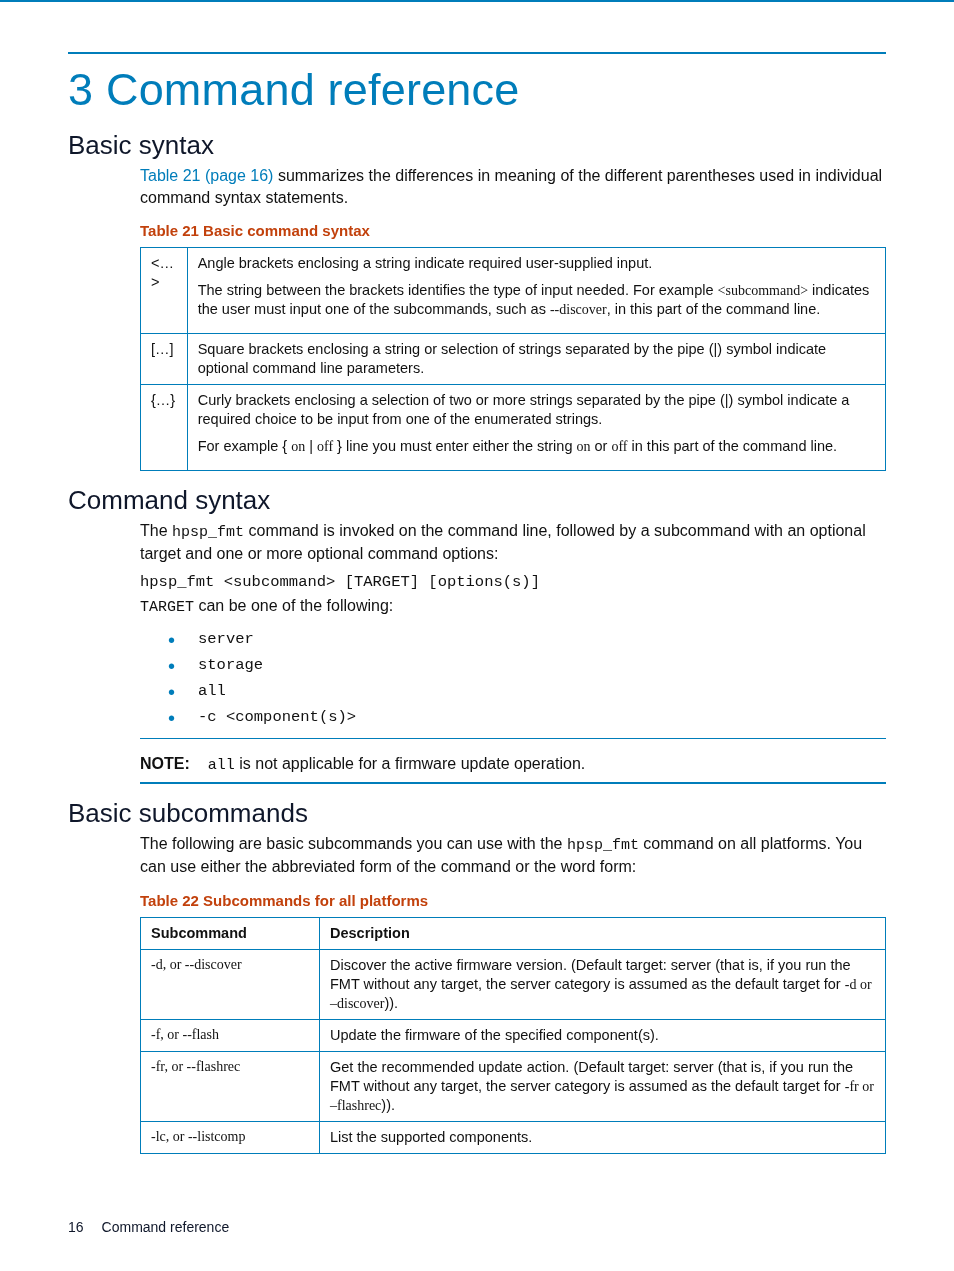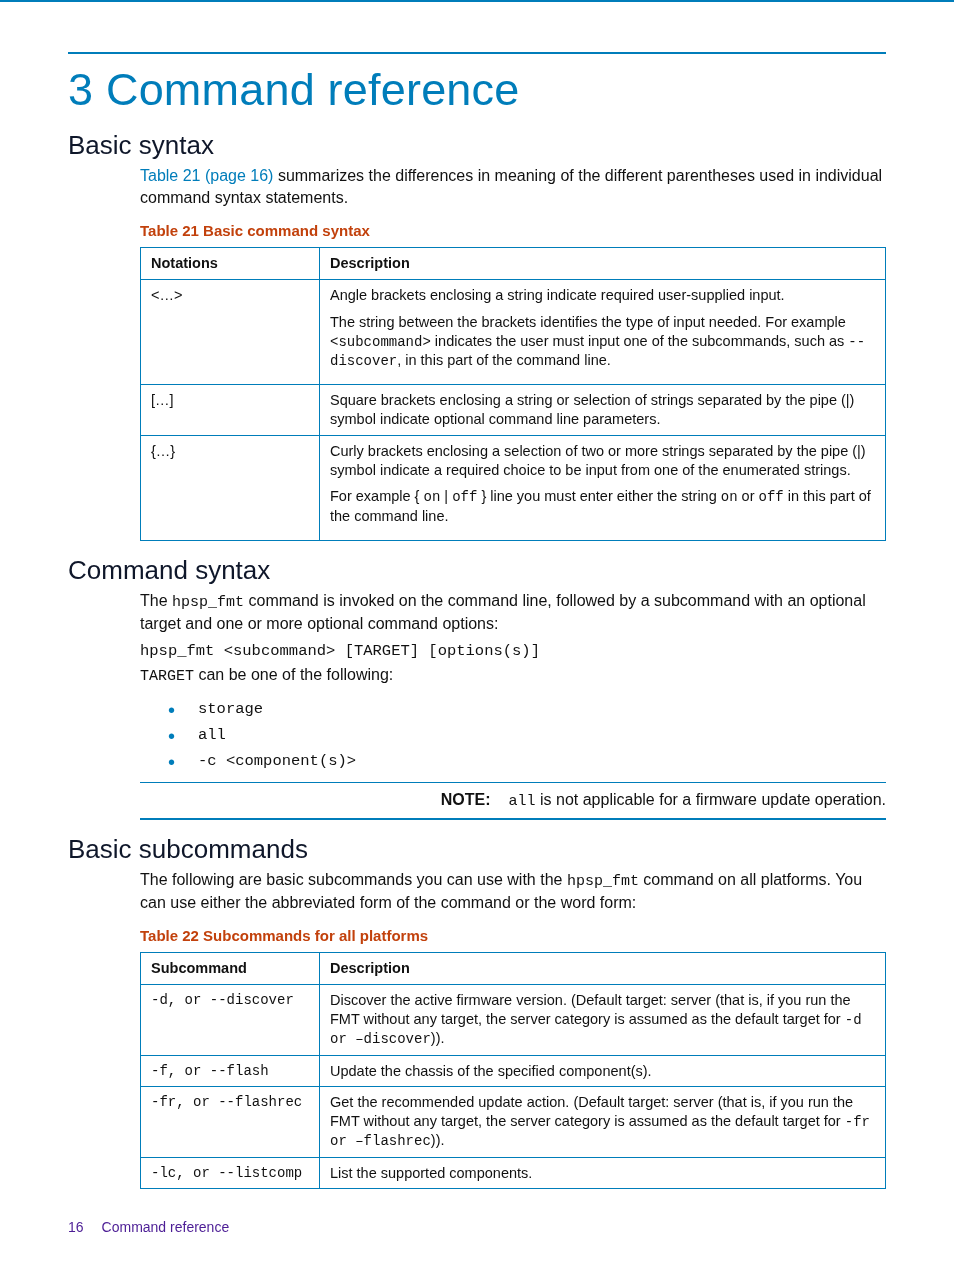--- a/index.html
+++ b/index.html
@@ -58,21 +58,21 @@
     padding:6px 8px 6px 10px;
     line-height:1.3;
   }
   th{font-weight:700}
   .col-narrow{width:160px}
   .col-sub{width:160px}
   code,.mono{
     font-family:"Courier New",monospace;
     font-size:15px;
   }
-  .mono-sm{font-family:Liberation Mono, monospace;font-size:14px}
+  .mono-sm{font-family:Liberation Serif, serif;font-size:14px}
   .codeblock{
     font-family:"Courier New",monospace;
     font-size:15.5px;
     margin:6px 0 4px 72px;
   }
   ul.bul{
     margin:6px 0 6px 100px;
     padding:0;
   }
   ul.bul li{
@@ -89,54 +89,49 @@
     color:#007dba;
     font-family:"Segoe UI",Arial,sans-serif;
     font-size:20px;
     line-height:1;
     top:4px;
   }
   .note-box{
     margin:8px 0 4px 72px;
     border-top:1px solid #007dba;
     border-bottom:2px solid #007dba;
-    padding:8px 0 8px 0;
+    padding:16px 0 8px 0;
     font-size:16px;
-    text-align:right;
   }
   .note-label{font-weight:700;margin-right:18px}
   .desc-para{margin:0 0 8px 0}
   .footer{
     position:absolute;
     left:68px;
     bottom:36px;
     font-size:14px;
-    color:#4c1d95;
+    color:#0f172a;
     text-align:center;
   }
   .footer .pn{margin-right:18px}
 </style>
 </head>
 <body>
 
 <div class="page">
   <hr class="hr-top">
   <h1>3 Command reference</h1>
 
   <h2>Basic syntax</h2>
   <p class="body-text">
     <a class="ref">Table 21 (page 16)</a><span> summarizes the differences in meaning of the different parentheses used in individual command syntax statements.</span>
   </p>
   <div class="table-caption">Table 21 Basic command syntax</div>
   <table>
     <tbody>
-        <tr>
-      <th class="col-narrow">Notations</th>
-      <th>Description</th>
-    </tr>
     <tr>
       <td>&lt;…&gt;</td>
       <td>
         <p class="desc-para">Angle brackets enclosing a string indicate required user-supplied input.</p>
         <p class="desc-para">
           <span>The string between the brackets identifies the type of input needed. For example </span><span class="mono-sm">&lt;subcommand&gt;</span><span> indicates the user must input one of the subcommands, such as </span><span class="mono-sm">--discover</span><span>, in this part of the command line.</span>
         </p>
       </td>
     </tr>
     <tr>
@@ -157,20 +152,21 @@
 
   <h2>Command syntax</h2>
   <p class="body-text">
     <span>The </span><span class="mono">hpsp_fmt</span><span> command is invoked on the command line, followed by a subcommand with an optional target and one or more optional command options:</span>
   </p>
   <div class="codeblock">hpsp_fmt &lt;subcommand&gt; [TARGET] [options(s)]</div>
   <p class="body-text" style="">
     <span class="mono">TARGET</span><span> can be one of the following:</span>
   </p>
   <ul class="bul">
+    <li>server</li>
     <li>storage</li>
     <li>all</li>
     <li>-c &lt;component(s)&gt;</li>
   </ul>
   <div class="note-box">
     <span class="note-label">NOTE:</span><span class="mono">all</span><span> is not applicable for a firmware update operation.</span>
   </div>
 
   <h2>Basic subcommands</h2>
   <p class="body-text">
@@ -184,21 +180,21 @@
       <th>Description</th>
     </tr>
     <tr>
       <td class="mono-sm">-d, or --discover</td>
       <td>
         <span>Discover the active firmware version. (Default target: server (that is, if you run the FMT without any target, the server category is assumed as the default target for </span><span class="mono-sm">-d or –discover</span><span>)).</span>
       </td>
     </tr>
     <tr>
       <td class="mono-sm">-f, or --flash</td>
-      <td>Update the chassis of the specified component(s).</td>
+      <td>Update the firmware of the specified component(s).</td>
     </tr>
     <tr>
       <td class="mono-sm">-fr, or --flashrec</td>
       <td>
         <span>Get the recommended update action. (Default target: server (that is, if  you run the FMT without any target, the server category is assumed as the default target for  </span><span class="mono-sm">-fr or –flashrec</span><span>)).</span>
       </td>
     </tr>
     <tr>
       <td class="mono-sm">-lc, or --listcomp</td>
       <td>List the supported components.</td>

